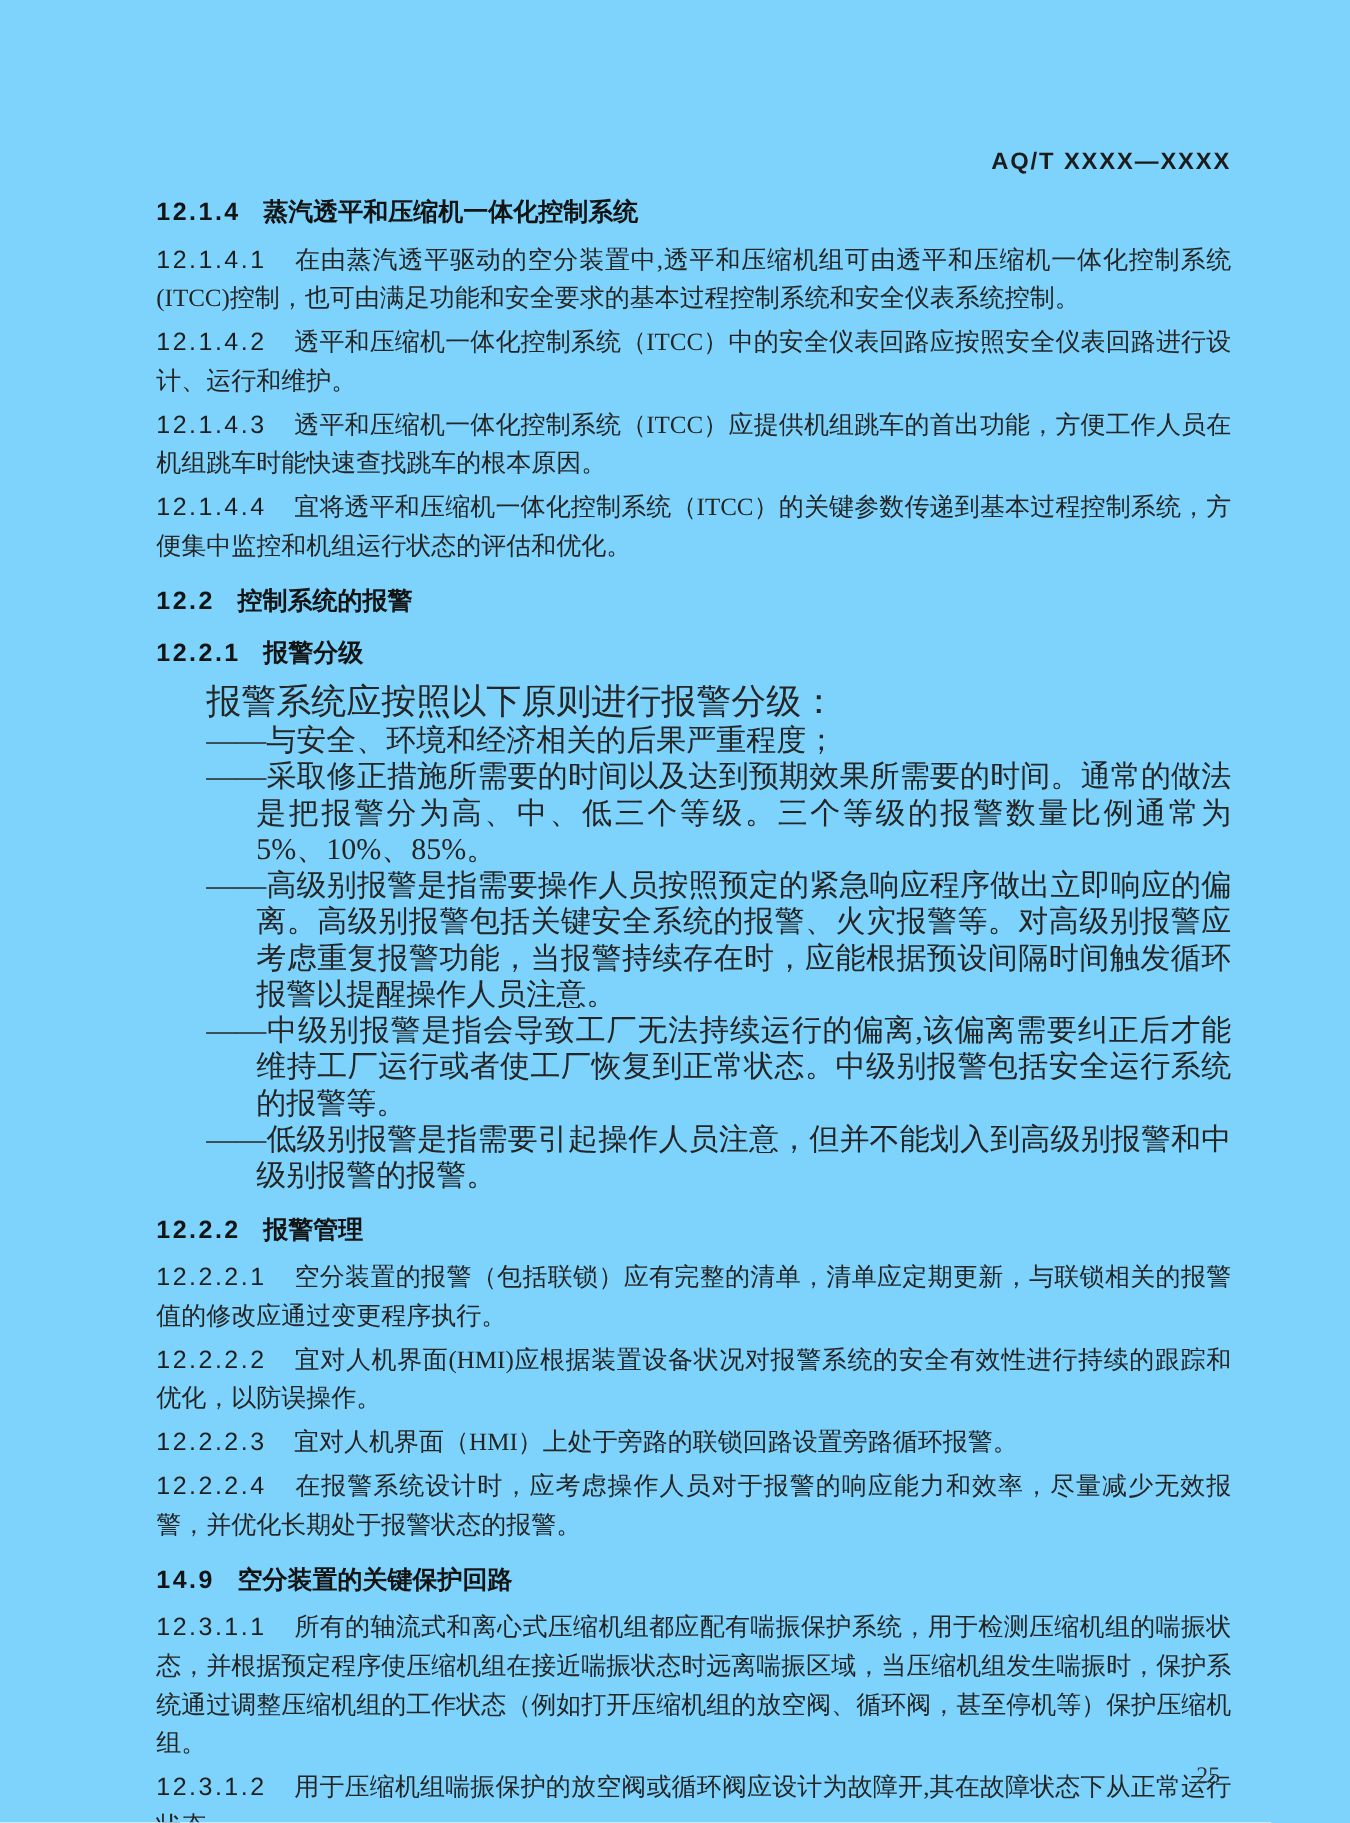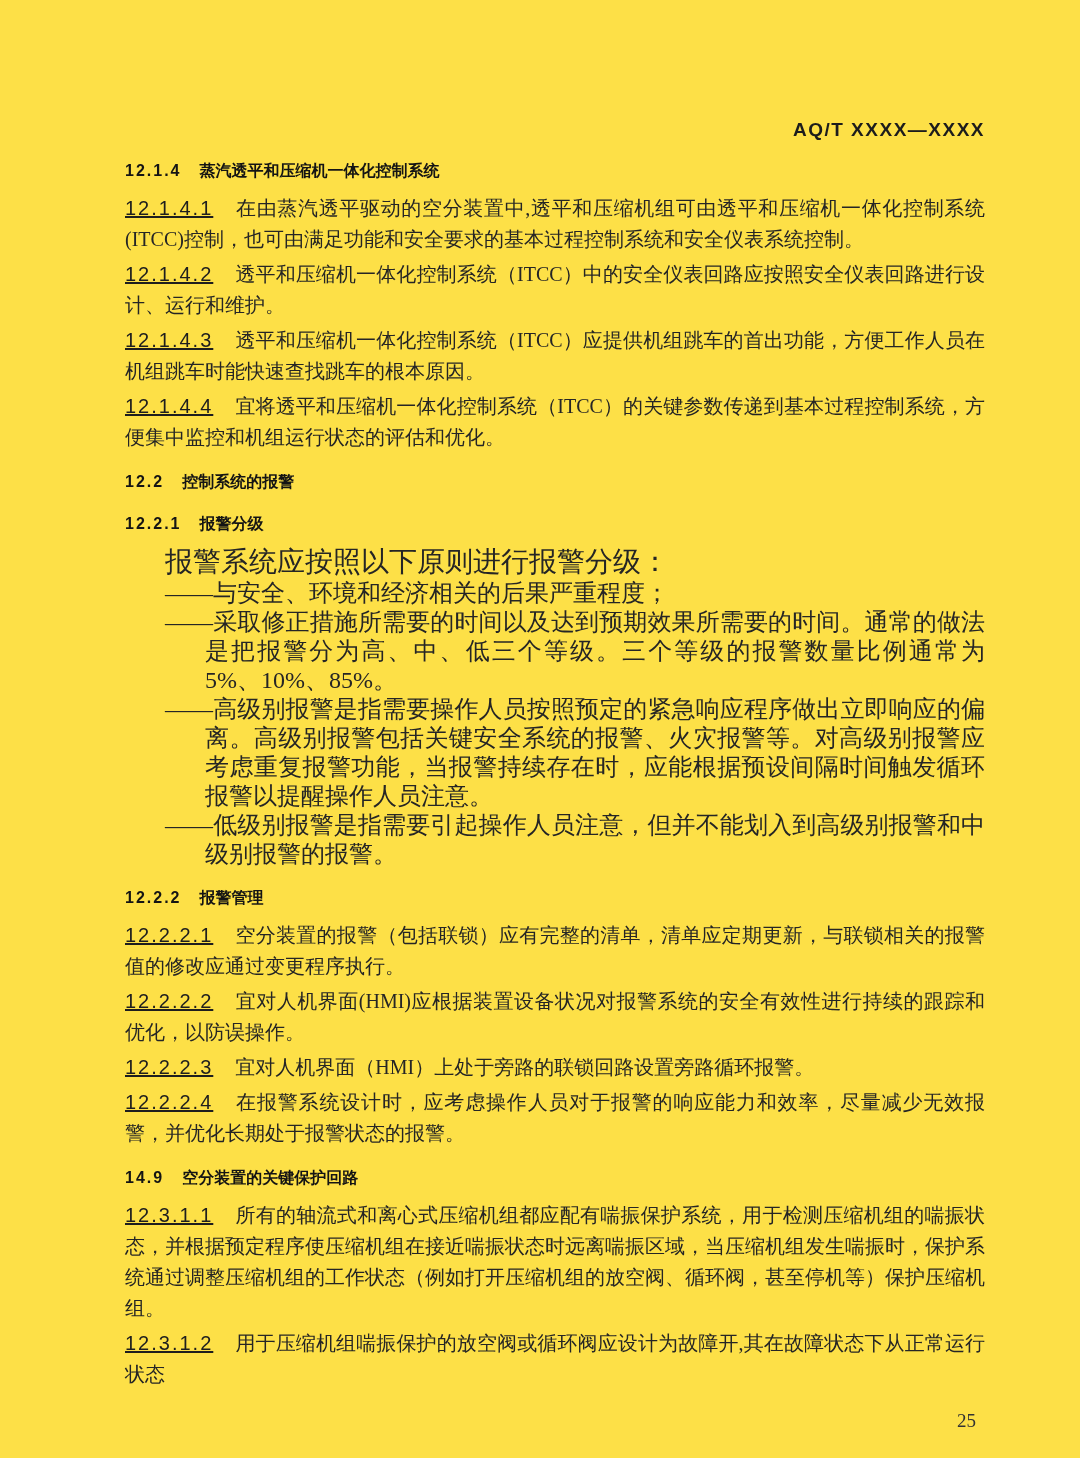--- a/index.html
+++ b/index.html
@@ -5,41 +5,41 @@
   html, body {
     margin: 0;
     padding: 0;
     background: #ffffff;
   }
   .page {
     position: relative;
     width: 1080px;
     height: 1458px;
     margin: 0 auto;
-    background: #fde047;
+    background: #7dd3fc;
     color: #2a2a2a;
     overflow: hidden;
     box-sizing: border-box;
     padding: 118px 95px 0 125px;
     font-family: "Liberation Serif", "DejaVu Serif", serif;
   }
   .doc-header {
     text-align: right;
     font-family: "Liberation Sans", "DejaVu Sans", sans-serif;
     font-weight: 600;
     font-size: 19px;
     letter-spacing: 1.5px;
     color: #1c1c1c;
     margin-bottom: 8px;
     height: 24px;
     line-height: 24px;
   }
   h2.h, h3.h {
     font-family: "Liberation Sans", "DejaVu Sans", sans-serif;
-    font-size: 16px;
+    font-size: 20px;
     font-weight: 700;
     color: #141414;
     line-height: 27px;
     margin: 15px 0 9px 0;
   }
   .hnum {
     letter-spacing: 2px;
     margin-right: 18px;
     font-weight: 700;
   }
@@ -49,21 +49,20 @@
     margin: 2px 0 4px 0;
     text-align: justify;
     color: #252525;
   }
   .cnum {
     font-family: "Liberation Sans", "DejaVu Sans", sans-serif;
     letter-spacing: 2px;
     margin-right: 22px;
     color: #1e1e1e;
     white-space: nowrap;
-    text-decoration: underline;
   }
   .intro {
     font-size: 28px;
     line-height: 31px;
     margin: 4px 0 2px 0;
     text-indent: 40px;
     color: #252525;
   }
   .dash-list {
     margin: 0;
@@ -108,20 +107,21 @@
   <h2 class="h"><span class="hnum">12.2</span><span>控制系统的报警</span></h2>
 
   <h3 class="h"><span class="hnum">12.2.1</span><span>报警分级</span></h3>
 
   <div class="intro">报警系统应按照以下原则进行报警分级：</div>
 
   <div class="dash-list">
     <p class="dash-item"><span class="dash">——</span><span>与安全、环境和经济相关的后果严重程度；</span></p>
     <p class="dash-item"><span class="dash">——</span><span>采取修正措施所需要的时间以及达到预期效果所需要的时间。通常的做法是把报警分为高、中、低三个等级。三个等级的报警数量比例通常为 5%、10%、85%。</span></p>
     <p class="dash-item"><span class="dash">——</span><span>高级别报警是指需要操作人员按照预定的紧急响应程序做出立即响应的偏离。高级别报警包括关键安全系统的报警、火灾报警等。对高级别报警应考虑重复报警功能，当报警持续存在时，应能根据预设间隔时间触发循环报警以提醒操作人员注意。</span></p>
+    <p class="dash-item"><span class="dash">——</span><span>中级别报警是指会导致工厂无法持续运行的偏离,该偏离需要纠正后才能维持工厂运行或者使工厂恢复到正常状态。中级别报警包括安全运行系统的报警等。</span></p>
     <p class="dash-item"><span class="dash">——</span><span>低级别报警是指需要引起操作人员注意，但并不能划入到高级别报警和中级别报警的报警。</span></p>
   </div>
 
   <h3 class="h"><span class="hnum">12.2.2</span><span>报警管理</span></h3>
 
   <p class="clause"><span class="cnum">12.2.2.1</span><span>空分装置的报警（包括联锁）应有完整的清单，清单应定期更新，与联锁相关的报警值的修改应通过变更程序执行。</span></p>
   <p class="clause"><span class="cnum">12.2.2.2</span><span>宜对人机界面(HMI)应根据装置设备状况对报警系统的安全有效性进行持续的跟踪和优化，以防误操作。</span></p>
   <p class="clause"><span class="cnum">12.2.2.3</span><span>宜对人机界面（HMI）上处于旁路的联锁回路设置旁路循环报警。</span></p>
   <p class="clause"><span class="cnum">12.2.2.4</span><span>在报警系统设计时，应考虑操作人员对于报警的响应能力和效率，尽量减少无效报警，并优化长期处于报警状态的报警。</span></p>
 

